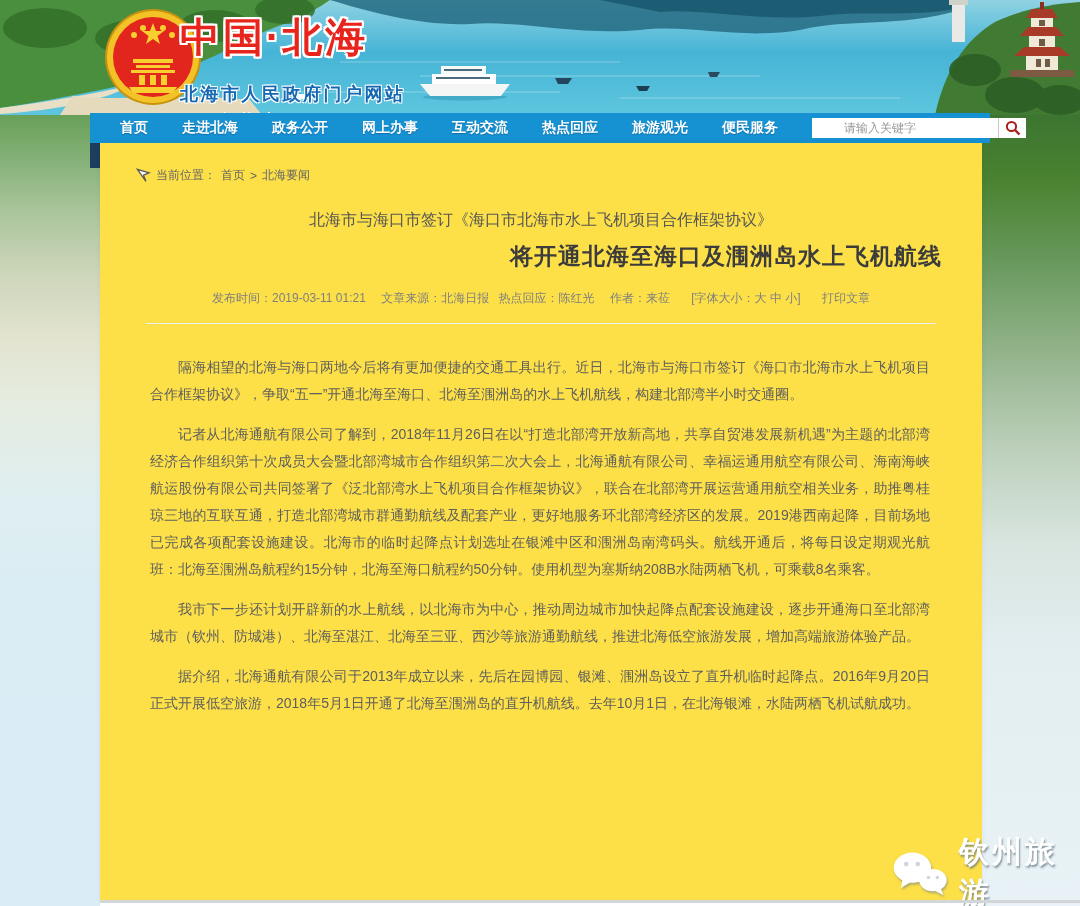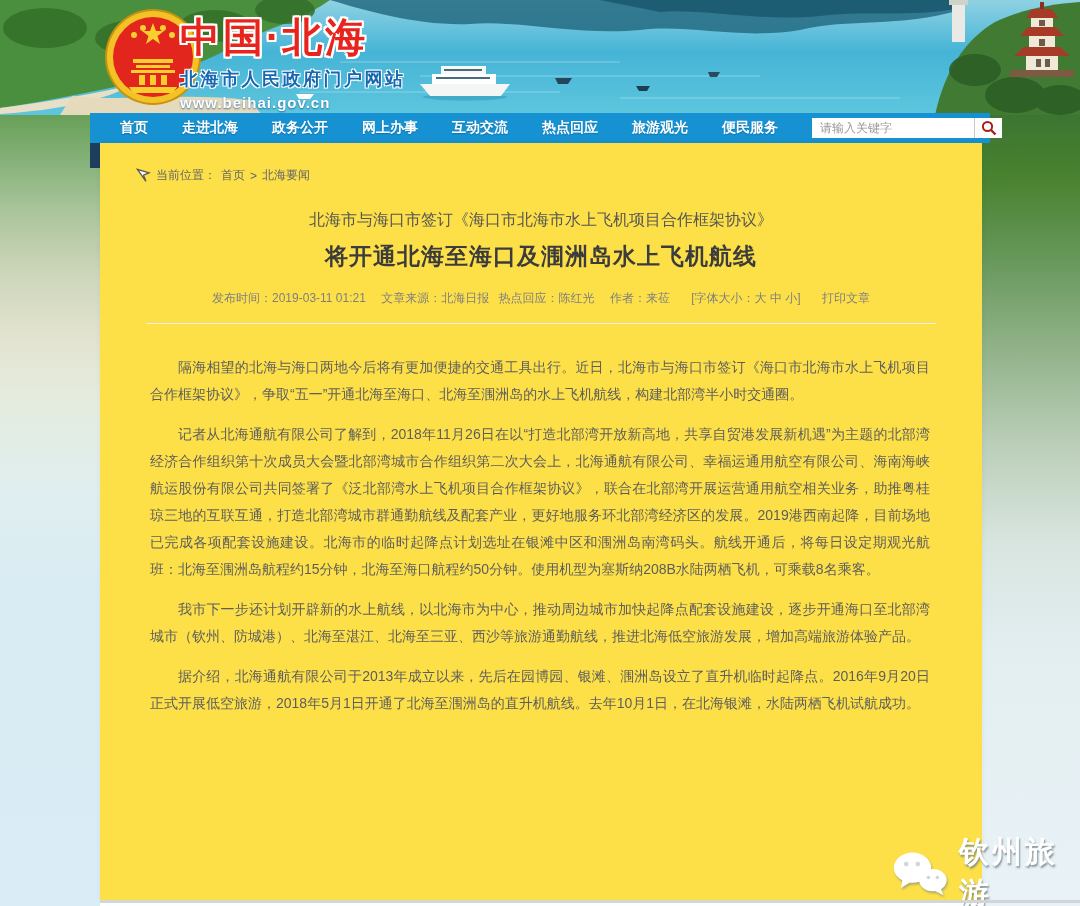--- a/index.html
+++ b/index.html
@@ -6,51 +6,51 @@
   body{font-family:"Liberation Sans","DejaVu Sans",sans-serif;}
   .page{position:relative;width:1080px;height:906px;overflow:hidden;background:#fff;}
 
   
   .banner{position:absolute;left:0;top:0;width:1080px;height:115px;overflow:hidden;}
   .banner-art{position:absolute;left:0;top:0;width:1080px;height:115px;display:block;}
   .emblem{position:absolute;left:103px;top:6px;width:100px;height:102px;}
   .titles{position:absolute;left:180px;top:10px;}
   .site-title{font-size:40px;font-weight:bold;color:#e8251c;letter-spacing:3px;
     text-shadow:-2px -2px 0 #fff,2px -2px 0 #fff,-2px 2px 0 #fff,2px 2px 0 #fff,0 -2px 0 #fff,0 2px 0 #fff,-2px 0 0 #fff,2px 0 0 #fff;}
-  .site-subtitle{font-size:18px;font-weight:bold;color:#1668b3;letter-spacing:2.5px;margin-top:2px;
+  .site-subtitle{font-size:18px;font-weight:bold;color:#1668b3;letter-spacing:2.5px;margin-top:17px;
     text-shadow:-1px -1px 0 #fff,1px -1px 0 #fff,-1px 1px 0 #fff,1px 1px 0 #fff;}
   .site-url{font-size:15px;font-weight:bold;color:#fff;letter-spacing:1px;margin-top:3px;
     text-shadow:0 1px 2px rgba(20,80,140,.8);}
 
   
   .side-left{position:absolute;left:0;top:115px;width:100px;height:791px;
     background:linear-gradient(180deg,#67a058 0%,#87b27a 6%,#a9c49a 12%,#cdd6ba 20%,#e2e3cf 28%,#e5ecdf 36%,#dfeef0 48%,#d9ecf4 62%,#daedf6 100%);}
   .side-right{position:absolute;left:982px;top:115px;width:98px;height:791px;
     background:linear-gradient(180deg,#3c7531 0%,#49822f 8%,#66975a 18%,#93b38b 30%,#bccfba 42%,#d8e5df 54%,#e3eef1 68%,#e9f3f7 100%);}
 
   
   .navbar{position:absolute;left:90px;top:113px;width:900px;height:30px;background:#1691d2;
     display:flex;align-items:center;box-sizing:border-box;padding:0 12px 0 30px;gap:34px;}
   .nav-item{color:#fff;font-weight:bold;font-size:14px;text-decoration:none;white-space:nowrap;
     text-shadow:0 1px 1px rgba(0,60,100,.35);cursor:pointer;}
-  .search-box{margin-left:auto;display:flex;height:20px;background:#fff;align-items:stretch;}
+  .search-box{margin-left:auto;display:flex;height:20px;background:#fff;align-items:stretch;padding-left:24px;}
   .search-box input{border:none;outline:none;width:146px;font-size:12px;padding:0 8px;color:#333;
     font-family:"Liberation Sans","DejaVu Sans",sans-serif;}
   .search-box input::placeholder{color:#999;}
   .search-btn{width:28px;background:#fff;border:none;border-left:1px solid #c9c9c9;display:flex;
     align-items:center;justify-content:center;cursor:pointer;padding:0;}
   .notch{position:absolute;left:90px;top:143px;width:13px;height:25px;background:#1e3e5e;}
 
   
   .panel{position:absolute;left:100px;top:143px;width:882px;height:757px;background:#fde047;
     box-shadow:0 0 6px rgba(0,0,0,.05);box-sizing:border-box;}
   .breadcrumb{margin:24px 0 0 36px;font-size:12px;color:#666;display:flex;align-items:center;gap:5px;}
   .breadcrumb a{color:#666;text-decoration:none;cursor:pointer;}
   .article-subtitle{margin:26px 40px 0;text-align:center;font-size:16px;color:#565656;font-weight:normal;}
-  .article-title{margin:10px 40px 0;text-align:center;font-size:23px;color:#3c3c3c;font-weight:bold;letter-spacing:1px;}
+  .article-title{margin:10px 40px 0;text-align:right;font-size:23px;color:#3c3c3c;font-weight:bold;letter-spacing:1px;}
   .meta{margin-top:18px;text-align:center;font-size:12px;color:#7f7f7f;}
   .meta .seg{margin:0 9px;}
   .meta .seg-tight{margin:0 3px;text-align:right;}
   .meta a{color:#7f7f7f;text-decoration:none;cursor:pointer;}
   .divider{margin:16px 46px 0;border-top:1px solid #f0f0f0;}
   .body{margin:30px 52px 0 50px;}
   .body p{font-size:14px;color:#5e5e5e;line-height:27px;text-indent:2em;text-align:justify;margin:0 0 13px;}
 
   
   .watermark{position:absolute;left:892px;top:832px;display:flex;align-items:center;gap:10px;}

